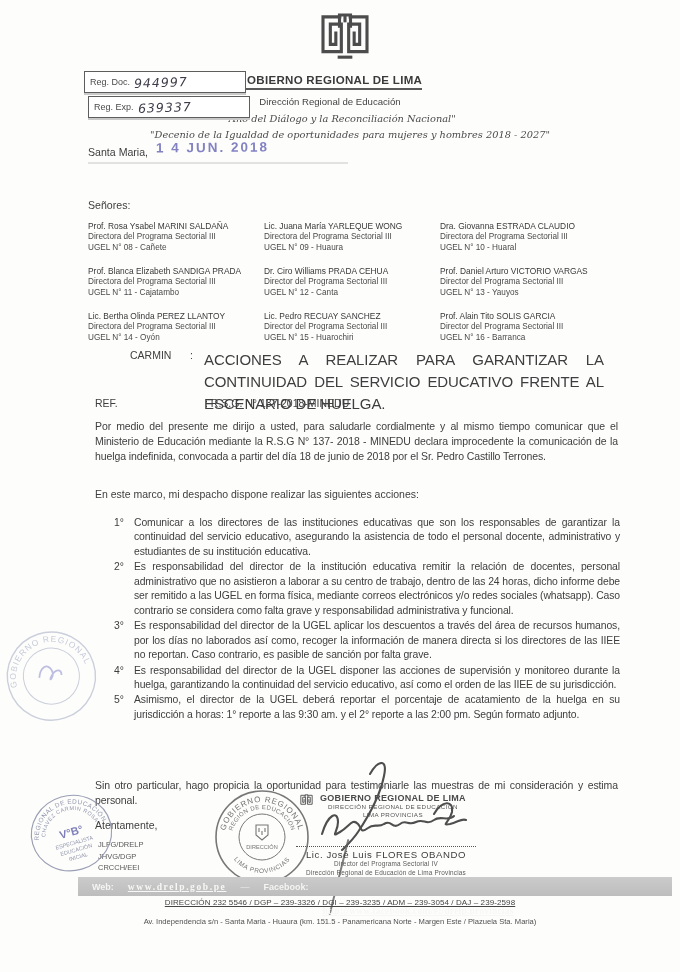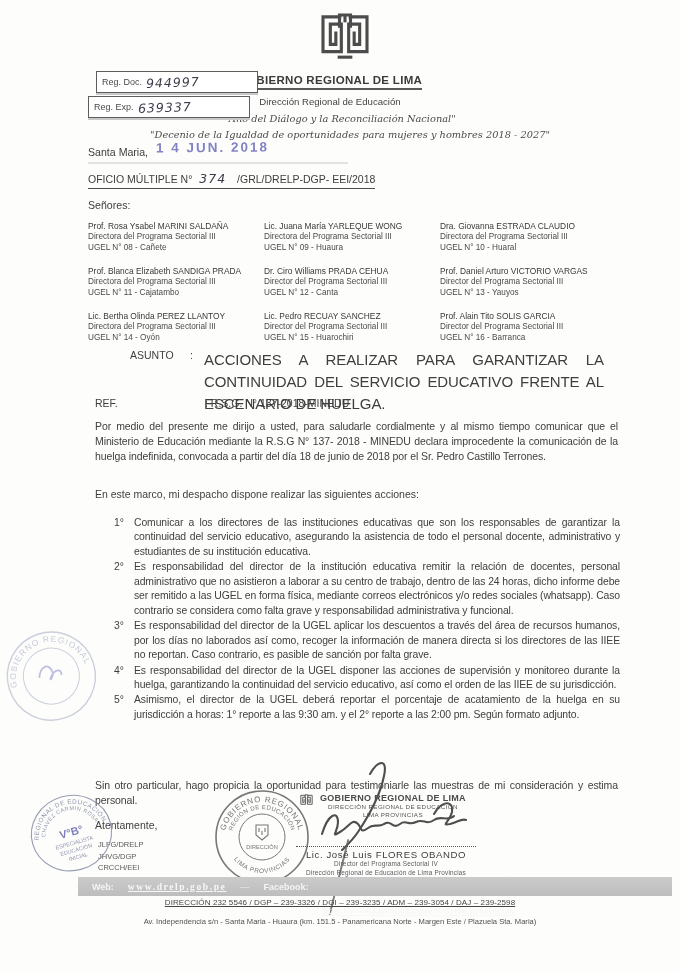--- a/index.html
+++ b/index.html
@@ -52,45 +52,38 @@
     </svg>
   </div>
 
   <div class="abs center" style="left:210px;top:70px;width:240px;">
     <span class="org-title">GOBIERNO REGIONAL DE LIMA</span>
   </div>
   <div class="abs center" style="left:210px;top:96px;width:240px;font-size:9.6px;color:#444;">Dirección Regional de Educación</div>
   <div class="abs center serif-italic" style="left:140px;top:113px;width:400px;font-size:9.8px;color:#4a4a4a;">"Año del Diálogo y la Reconciliación Nacional"</div>
   <div class="abs center serif-italic" style="left:130px;top:129px;width:440px;font-size:9.8px;color:#4a4a4a;">"Decenio de la Igualdad de oportunidades para mujeres y hombres 2018 - 2027"</div>
 
-  <div class="abs" style="left:96px;top:71px;">
+  <div class="abs" style="left:84px;top:71px;">
     <div class="reg-box">
       <span class="reg-label">Reg. Doc.</span>
       <span class="reg-value hand">944997</span>
     </div>
   </div>
   <div class="abs" style="left:88px;top:96px;">
     <div class="reg-box">
       <span class="reg-label">Reg. Exp.</span>
       <span class="reg-value hand">639337</span>
     </div>
   </div>
 
   <div class="abs" style="left:88px;top:146px;font-size:10.6px;">Santa Maria,</div>
   <div class="abs" style="left:156px;top:140px;font-size:13.5px;font-weight:bold;color:#8383c4;letter-spacing:2px;transform:rotate(-0.5deg);">1 4 JUN. 2018</div>
 
   <div class="abs" style="left:88px;top:162px;width:260px;height:2px;background:#b9b9b9;opacity:0.4;"></div>
 
-  <div class="abs" style="left:88px;top:169px;">
-    <span class="oficio-line">
-      <span>OFICIO MÚLTIPLE N°</span>
-      <span class="hand" style="font-size:12.5px;color:#3c3c4a;padding:0 8px 0 4px;">374</span>
-      <span>/GRL/DRELP-DGP- EEI/2018</span>
-    </span>
-  </div>
 
   <div class="abs" style="left:88px;top:199px;font-size:10.6px;">Señores:</div>
 
   <div class="abs" style="left:88px;top:221px;width:532px;display:grid;grid-template-columns:176px 176px 180px;row-gap:13px;">
     <div class="recipient">
       <div class="r-name">Prof. Rosa Ysabel MARINI SALDAÑA</div>
       <div class="r-line">Directora  del Programa Sectorial III</div>
       <div class="r-line">UGEL N° 08 - Cañete</div>
     </div>
     <div class="recipient">
@@ -129,21 +122,21 @@
       <div class="r-line">UGEL N° 15 - Huarochiri</div>
     </div>
     <div class="recipient">
       <div class="r-name">Prof. Alain Tito SOLIS GARCIA</div>
       <div class="r-line">Director del Programa Sectorial III</div>
       <div class="r-line">UGEL N° 16 - Barranca</div>
     </div>
   </div>
 
   <div class="abs" style="left:130px;top:349px;width:490px;display:flex;">
-    <div style="width:60px;font-size:10.5px;flex:none;">ASUNTO</div>
+    <div style="width:60px;font-size:10.5px;flex:none;">CARMIN</div>
     <div style="width:14px;font-size:10.5px;flex:none;">:</div>
     <div class="justify" style="width:400px;font-size:15px;line-height:1.45;">ACCIONES A REALIZAR PARA GARANTIZAR LA CONTINUIDAD DEL SERVICIO EDUCATIVO FRENTE AL ESCENARIO DE HUELGA.</div>
   </div>
 
   <div class="abs" style="left:95px;top:397px;display:flex;">
     <div style="width:110px;font-size:10.5px;">REF.</div>
     <div style="font-size:10.5px;">: R.S.G. N° 137-2018-MINEDU</div>
   </div>
 
   <div class="abs body-text justify" style="left:95px;top:419px;width:523px;">Por medio del presente me dirijo a usted, para saludarle cordialmente y al mismo tiempo comunicar que el Ministerio de Educación mediante la R.S.G  N° 137- 2018 - MINEDU declara improcedente la comunicación de la huelga indefinida, convocada a partir del día 18 de junio de 2018 por el Sr. Pedro Castillo Terrones.</div>

